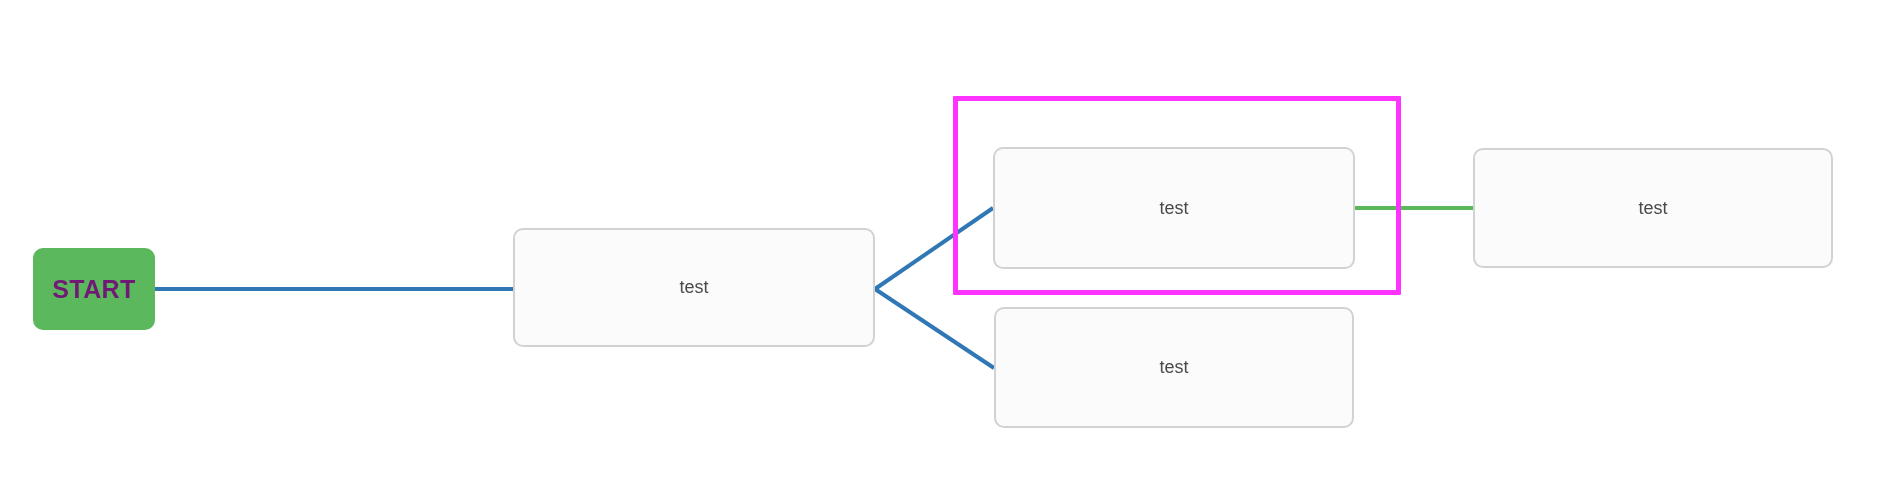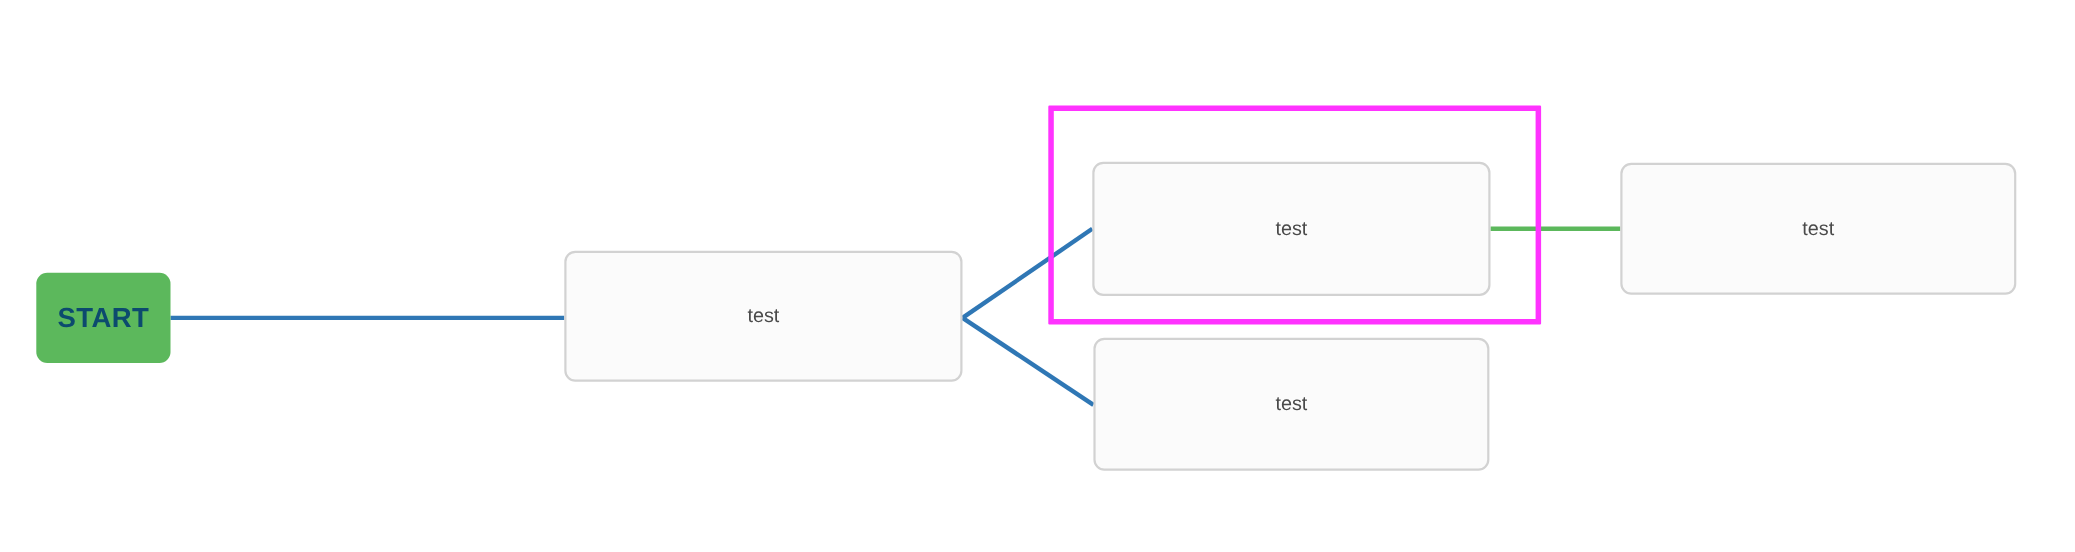--- a/index.html
+++ b/index.html
@@ -75,21 +75,21 @@
 <div id="canvas" style="width: 1886px; height: 502px; background: rgb(255, 255, 255);">
 
   <svg id="edge-layer" viewBox="0 0 1886 502" width="1886" height="502" xmlns="http://www.w3.org/2000/svg">
     <polyline fill="none" stroke="#2f77b5" stroke-width="4" stroke-linecap="butt" points="155,289 513,289"></polyline>
     <polyline fill="none" stroke="#2f77b5" stroke-width="4" stroke-linecap="butt" points="875,289 993,208"></polyline>
     <polyline fill="none" stroke="#2f77b5" stroke-width="4" stroke-linecap="butt" points="875,289 994,368"></polyline>
     <polyline fill="none" stroke="#5cb85c" stroke-width="4" stroke-linecap="butt" points="1355,208 1473,208"></polyline>
   </svg>
 
   <div class="node node-start" style="left: 33px; top: 248px; width: 122px; height: 82px; background: rgb(92, 184, 92);">
-    <span class="node-label" style="color: #0c4a6e;">START</span>
+    <span class="node-label" style="color: #701a75;">START</span>
   </div>
 
   <div class="node node-task" style="left: 513px; top: 228px; width: 362px; height: 119px; background: rgb(251, 251, 251); border-color: rgb(210, 210, 210);">
     <span class="node-label" style="color: rgb(74, 74, 74);">test</span>
   </div>
 
   <div class="node node-task" style="left: 993px; top: 147px; width: 362px; height: 122px; background: rgb(251, 251, 251); border-color: rgb(210, 210, 210);">
     <span class="node-label" style="color: rgb(74, 74, 74);">test</span>
   </div>
 

